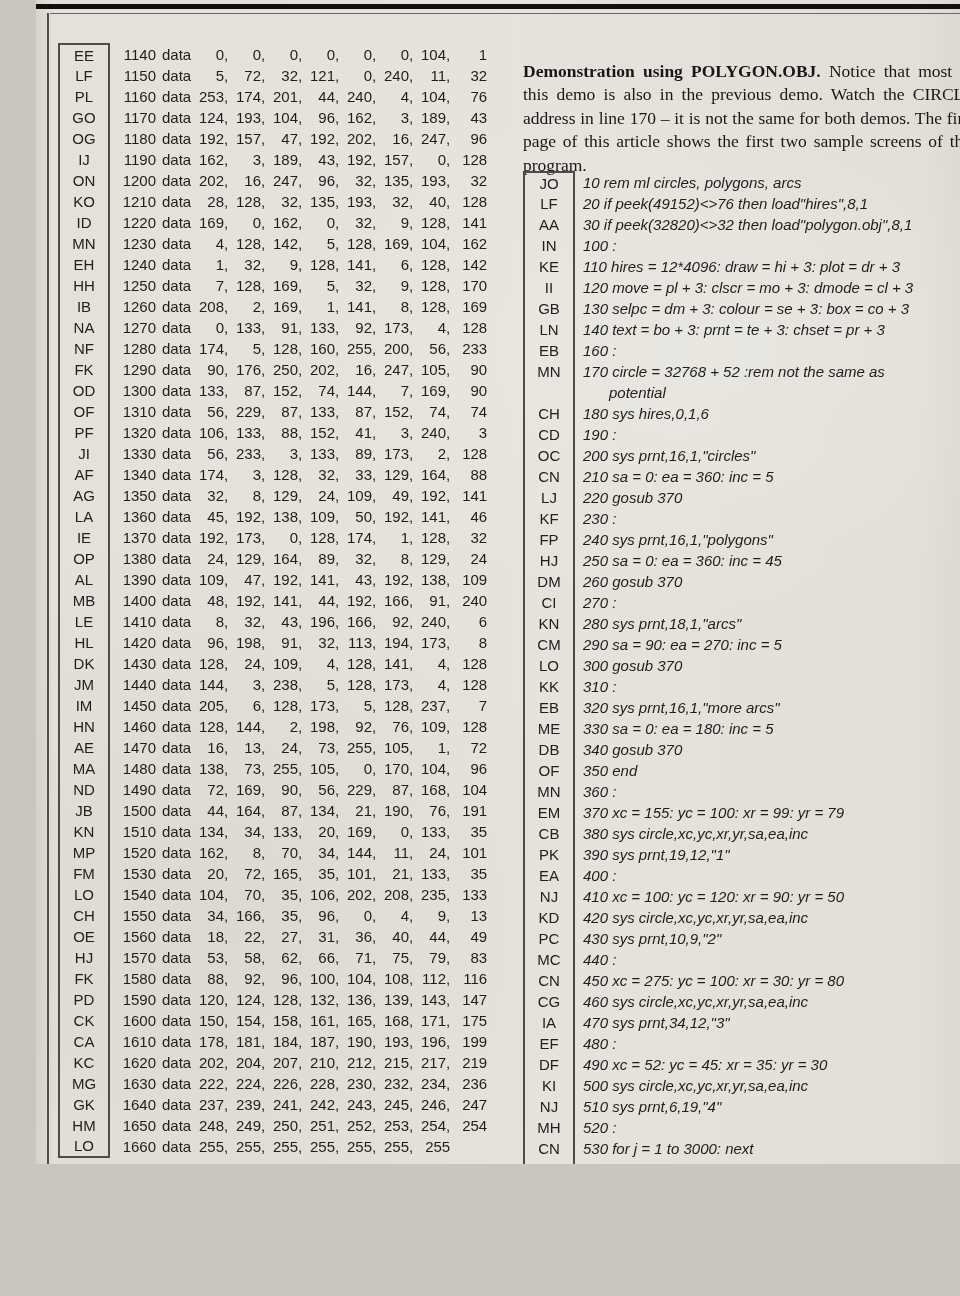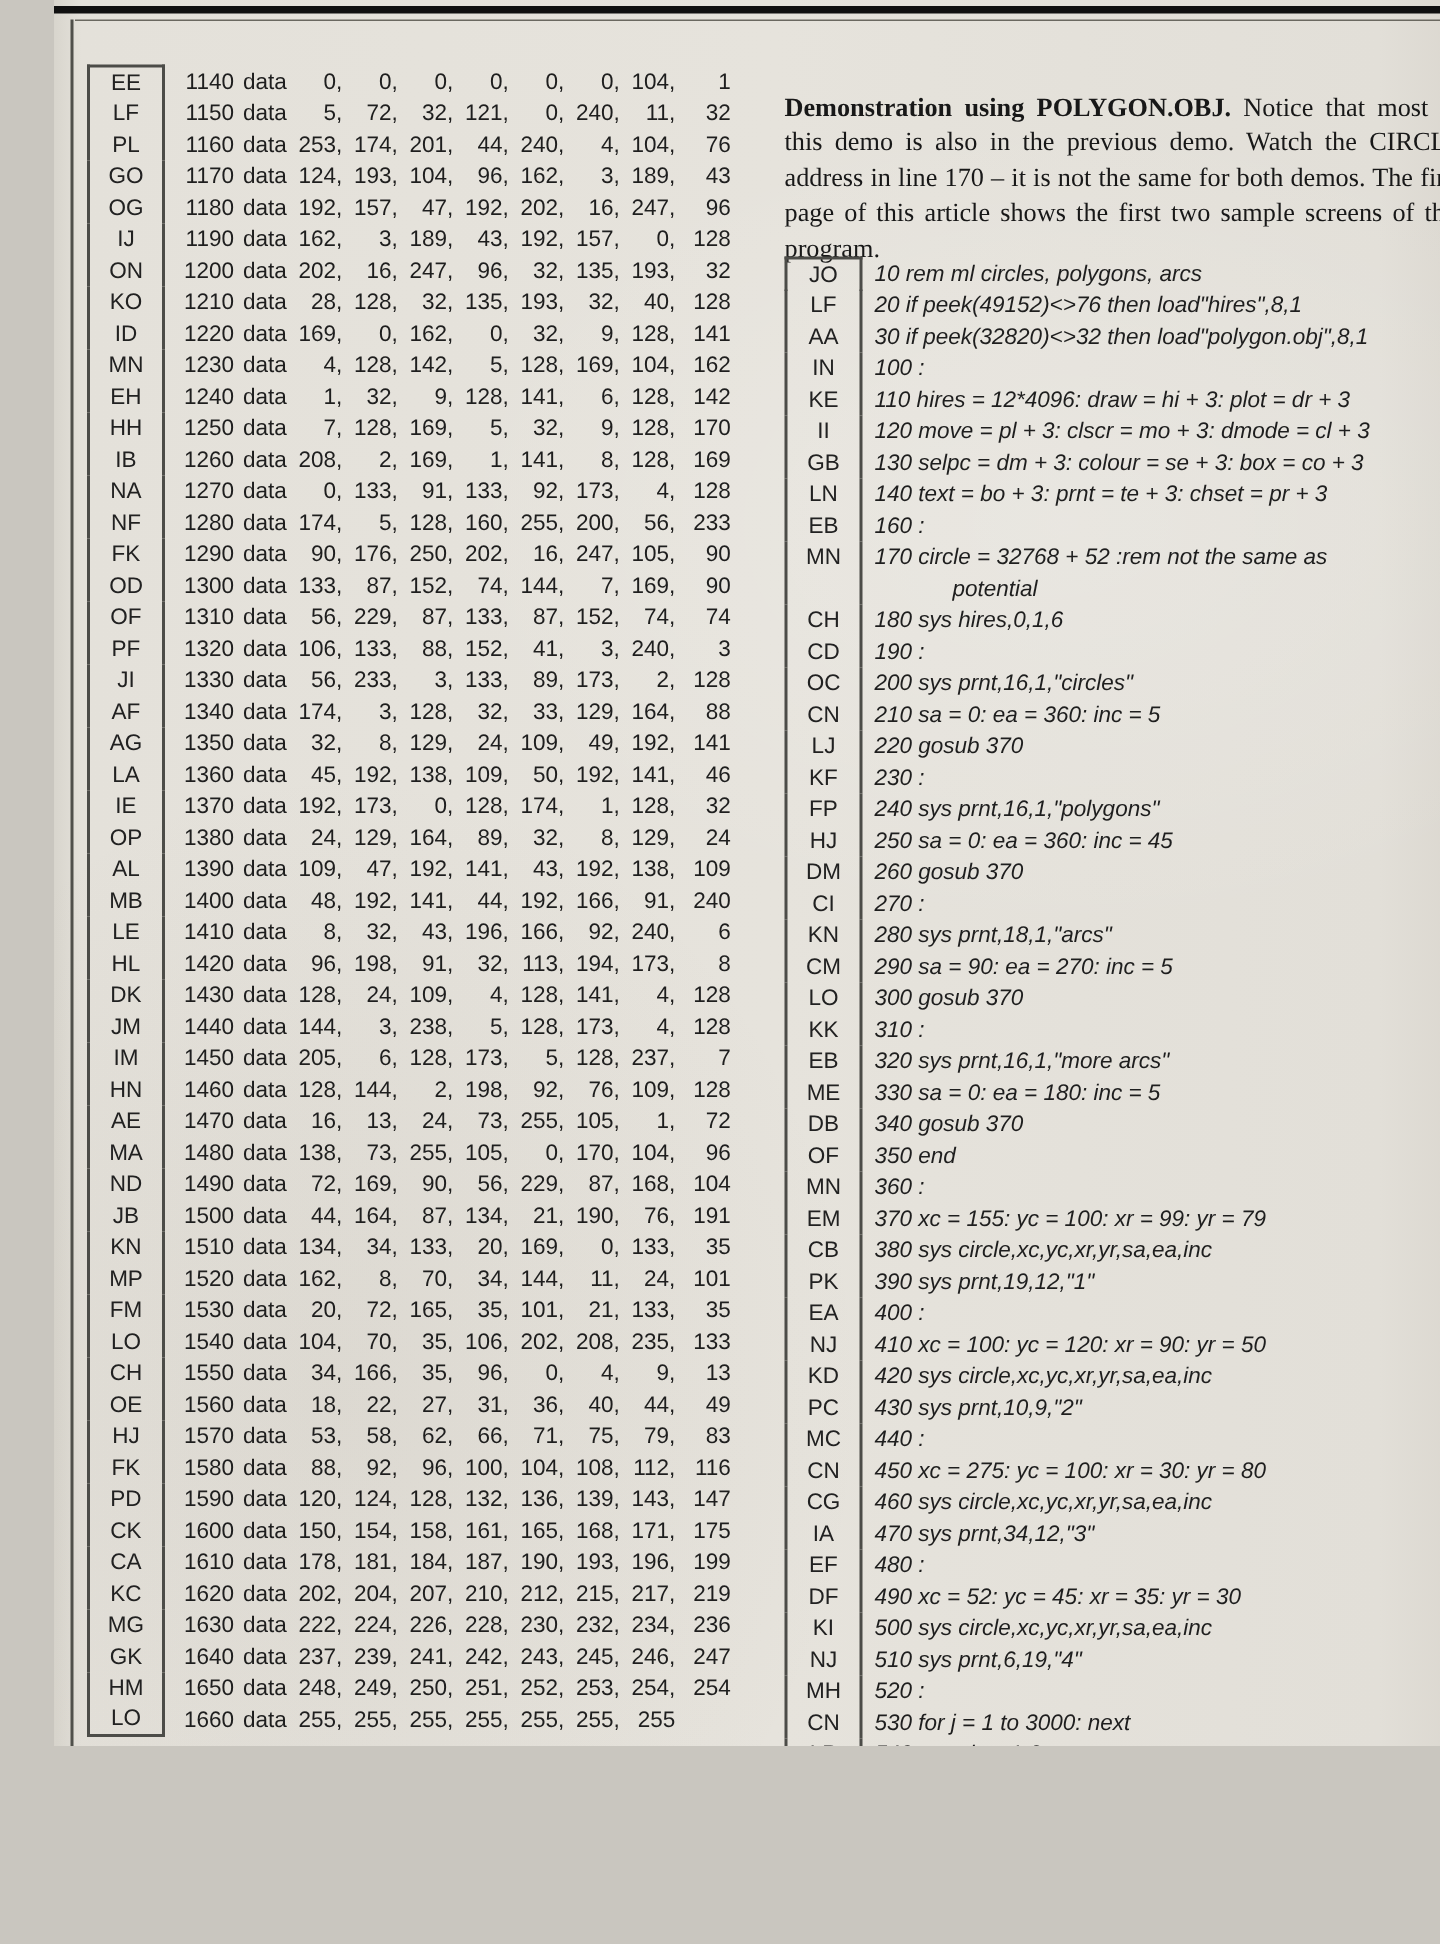--- a/index.html
+++ b/index.html
@@ -29,21 +29,21 @@
   .chk{flex:0 0 48px;height:100%;display:flex;align-items:center;justify-content:center;
        border-left:2px solid #4c4c48;border-right:2px solid #4c4c48;
        font-size:15px;color:#212121;}
   .lrow.first .chk{border-top:2px solid #4c4c48;}
   .lrow.last .chk{border-bottom:2px solid #4c4c48;}
   .codeflex{display:flex;padding-left:6px;font-size:15px;color:#1e1e1e;white-space:pre;}
   .ln{flex:0 0 40px;text-align:right;}
   .kw{margin-left:6px;}
   .val{flex:0 0 37px;text-align:right;}
   .codetext{padding-left:8px;font-size:15px;color:#1e1e1e;white-space:nowrap;font-style:italic;}
-  .codetext.indent{padding-left:60px;}
+  .codetext.indent{padding-left:34px;}
 
   
   #intro{position:absolute;left:487px;top:42px;width:452px;
     font-family:"Liberation Serif", serif;font-size:17.5px;line-height:23.6px;
     text-align:justify;color:#181818;}
   #intro .lead{font-weight:bold;}
 
   
   .footer-item{position:absolute;top:1269px;font-weight:bold;font-size:15px;color:#111;}
   #footer-left{left:34px;}

